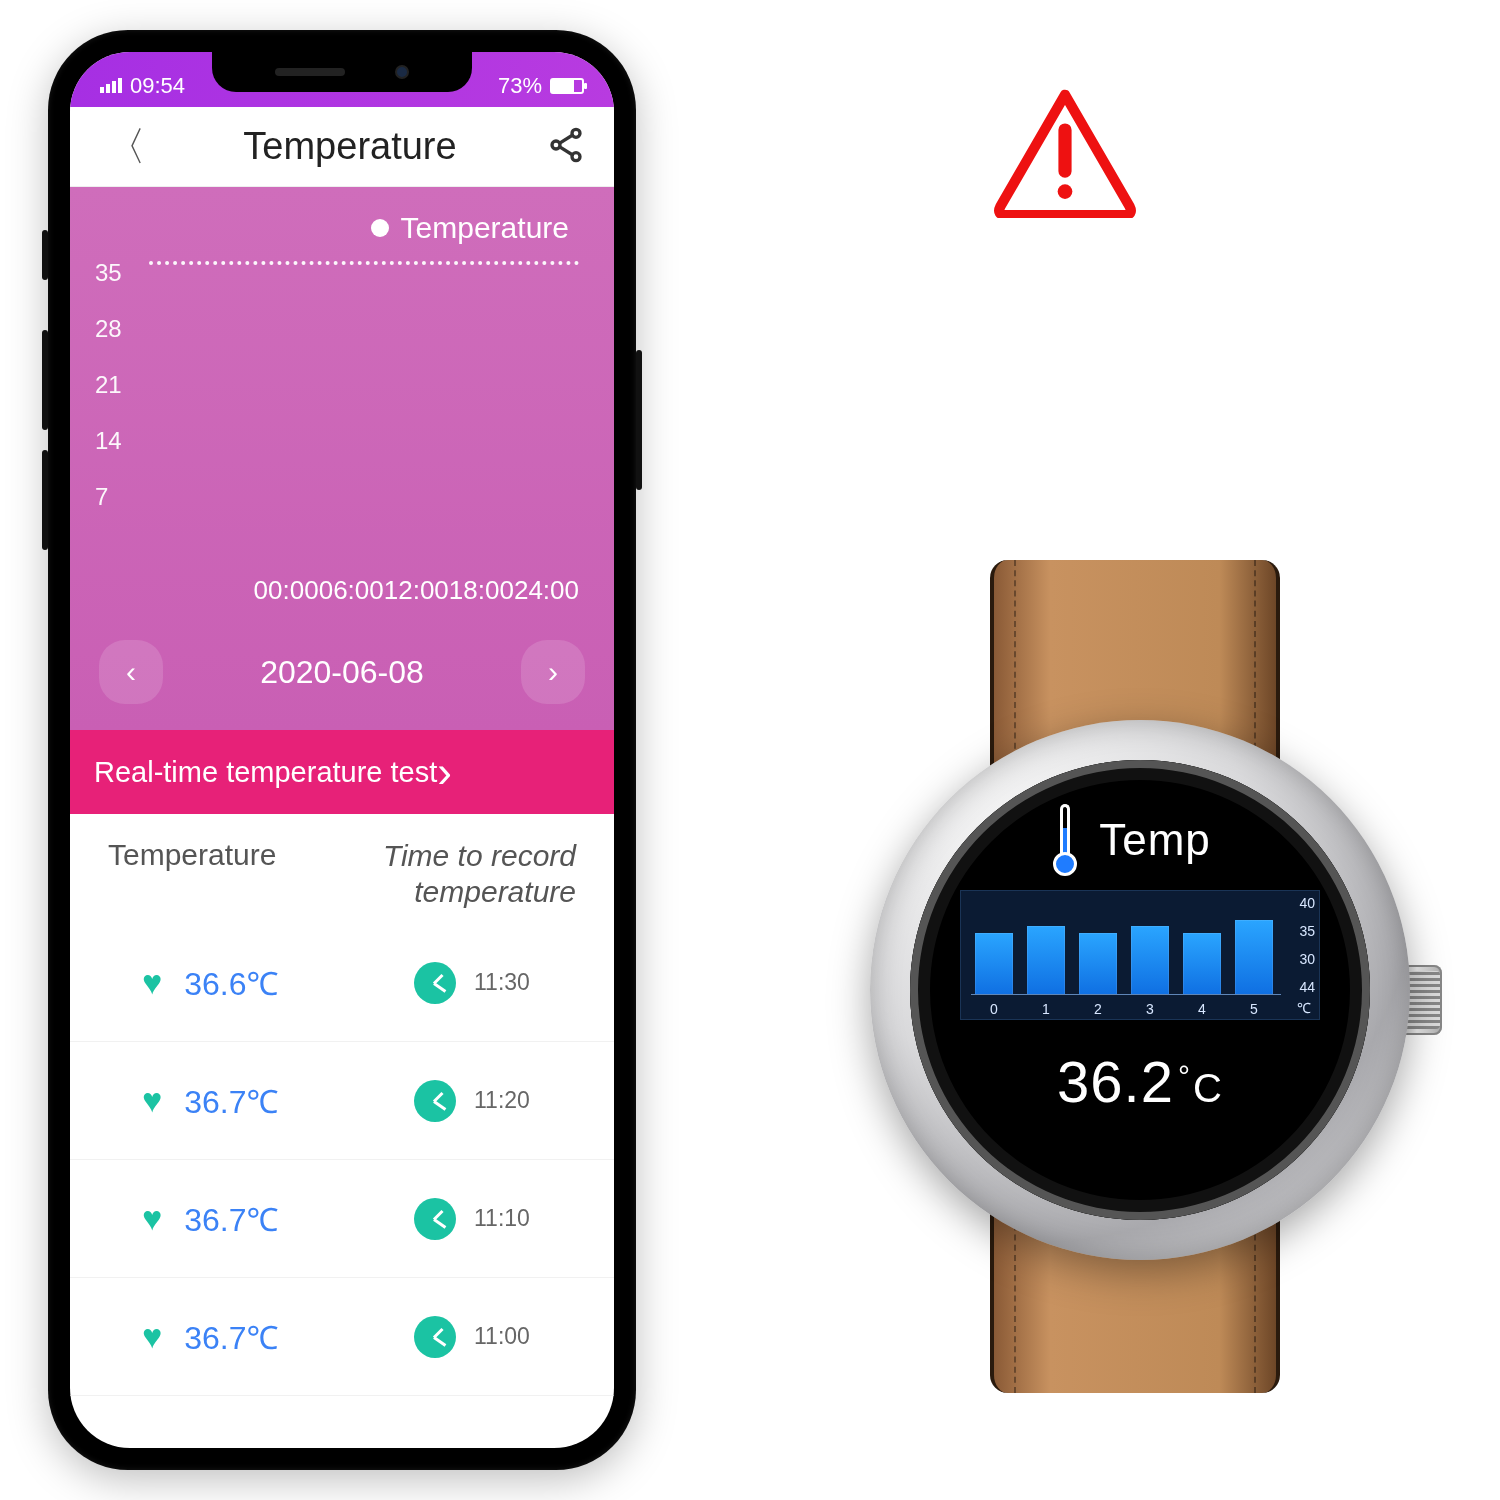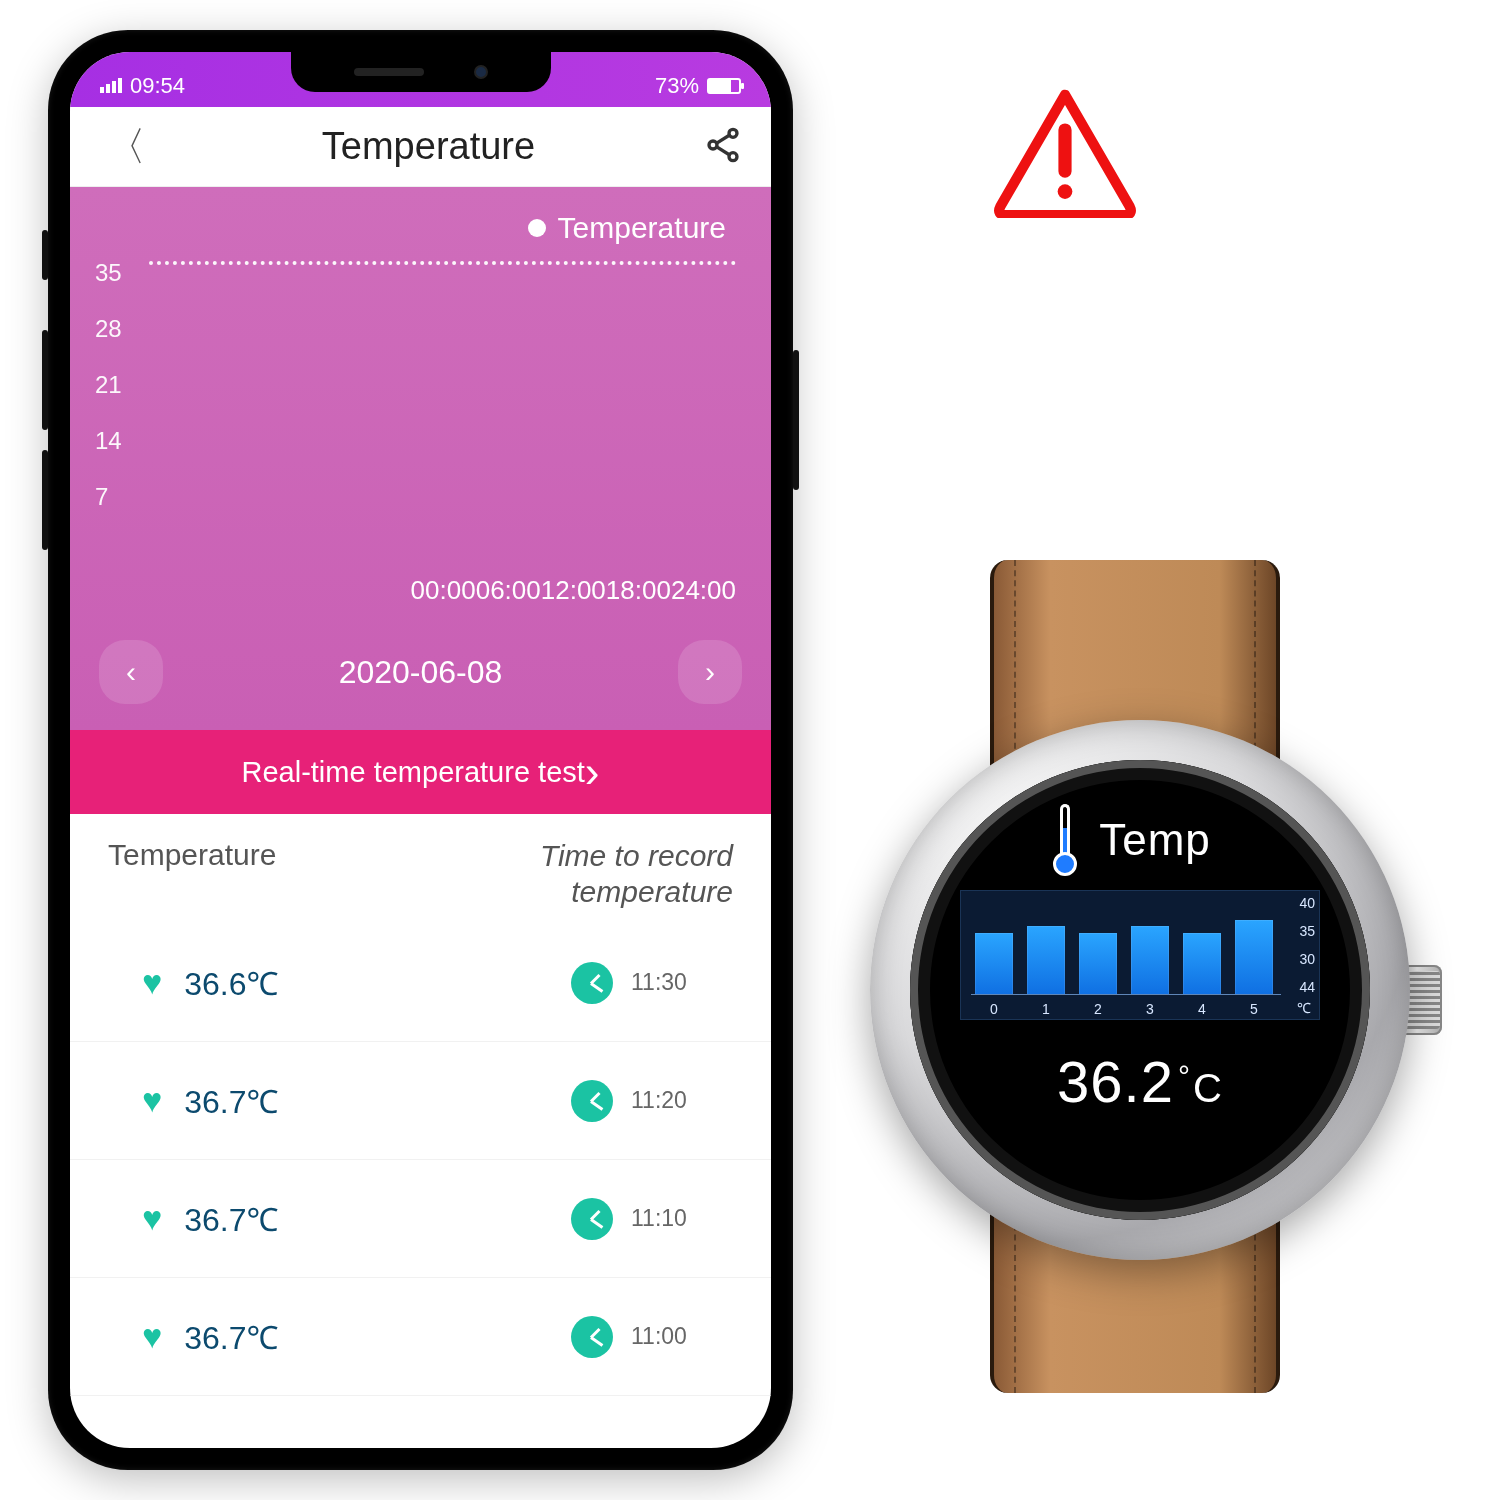--- a/index.html
+++ b/index.html
@@ -10,21 +10,21 @@
     font-family: -apple-system, Helvetica, Arial, sans-serif;
     position: relative;
     overflow: hidden;
   }
 
   
   .phone {
     position: absolute;
     left: 48px;
     top: 30px;
-    width: 745px;
+    width: 588px;
     height: 1440px;
     background: #000;
     border-radius: 80px;
     padding: 22px;
     box-shadow: 0 10px 40px rgba(0,0,0,.25), inset 0 0 6px rgba(255,255,255,.1);
   }
   .phone-side-btn { position:absolute; background:#111; border-radius:4px; }
   .sb1 { left:-6px; top:200px; width:6px; height:50px; }
   .sb2 { left:-6px; top:300px; width:6px; height:100px; }
   .sb3 { left:-6px; top:420px; width:6px; height:100px; }
@@ -87,35 +87,35 @@
   .plot { flex:1; position:relative; }
   .dotted-line { position:absolute; left:4px; right:10px; top:6px; border-top:4px dotted #fff; opacity:.95;}
 
   .x-axis { display:flex; justify-content:flex-end; font-size:26px; color:#fff; padding: 30px 10px 28px 50px;}
 
   .date-row { display:flex; align-items:center; justify-content:space-between; padding: 6px 4px 26px 4px; font-size:32px;}
   .date-row .arrow-pill { width:64px; height:64px; border-radius:26px; background:rgba(255,255,255,.14); display:flex; align-items:center; justify-content:center; font-size:30px;}
 
   .cta {
     background:#e72178; color:#fff;
-    height:84px; display:flex; align-items:center; justify-content:center;
+    height:84px; display:flex; align-items:center; justify-content:flex-start;
     padding:0 24px; font-size:29px;
   }
   .cta .chev { font-size:44px; font-weight:200;}
 
   .table-head {
     display:flex; justify-content:space-between;
     padding: 24px 38px 8px 38px; color:#555; font-size:30px;
   }
   .table-head .col2 { text-align:right; line-height:1.2;font-style:italic;}
 
   .log-list { padding: 6px 0;}
   .log-row { display:flex; align-items:center; height:118px; padding:0 40px; border-bottom:1px solid #f1f1f1;}
   .log-row .heart { color:#1bc3a3; font-size:34px; margin-left:32px; margin-right:22px;}
-  .log-row .temp { font-size:32px; color:#0c4a6e; flex:1;}
+  .log-row .temp { font-size:32px; color:#3b82f6; flex:1;}
   .log-row .clock {
     width:42px; height:42px; background:#1bc3a3; border-radius:50%;
     margin-right:18px; position:relative;
   }
   .log-row .clock::before, .log-row .clock::after{
     content:""; position:absolute; background:#fff; left:50%; top:50%;
     transform-origin: left center;
   }
   .log-row .clock::before{ width:12px; height:3px; transform:translate(-1px,-1px) rotate(-45deg);}
   .log-row .clock::after{ width:14px; height:3px; transform:translate(-1px,-1px) rotate(35deg);}

